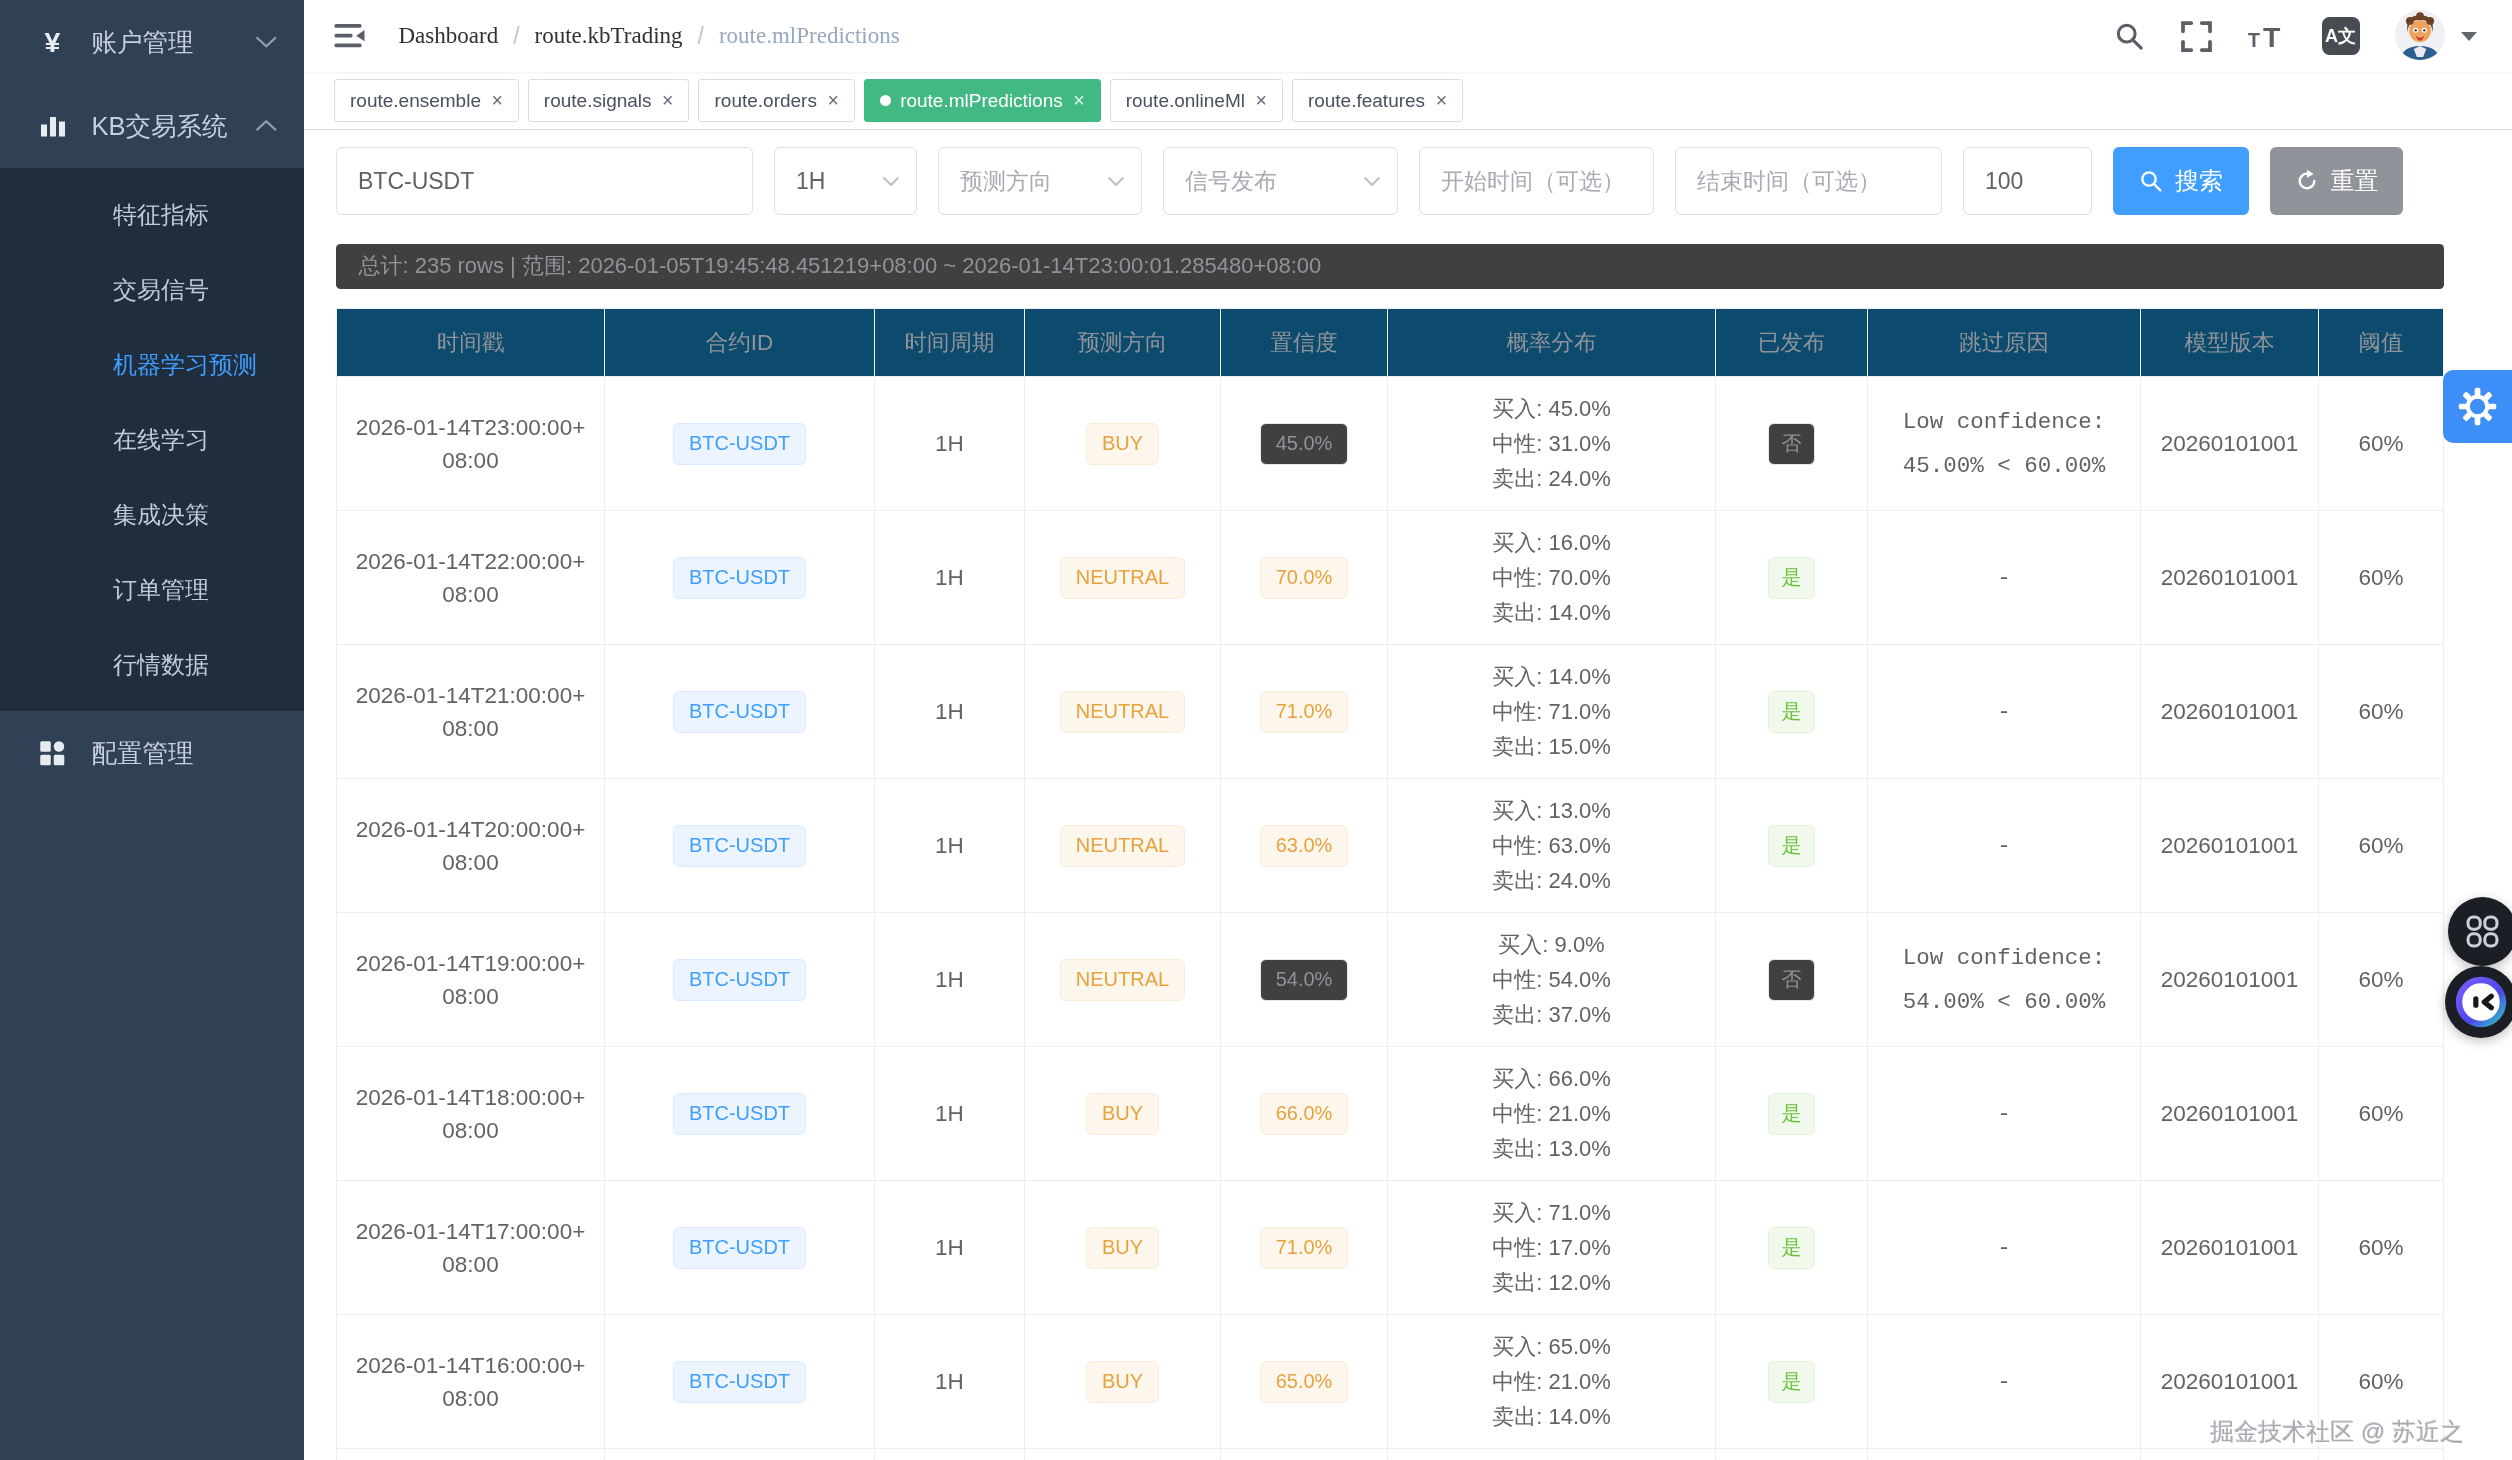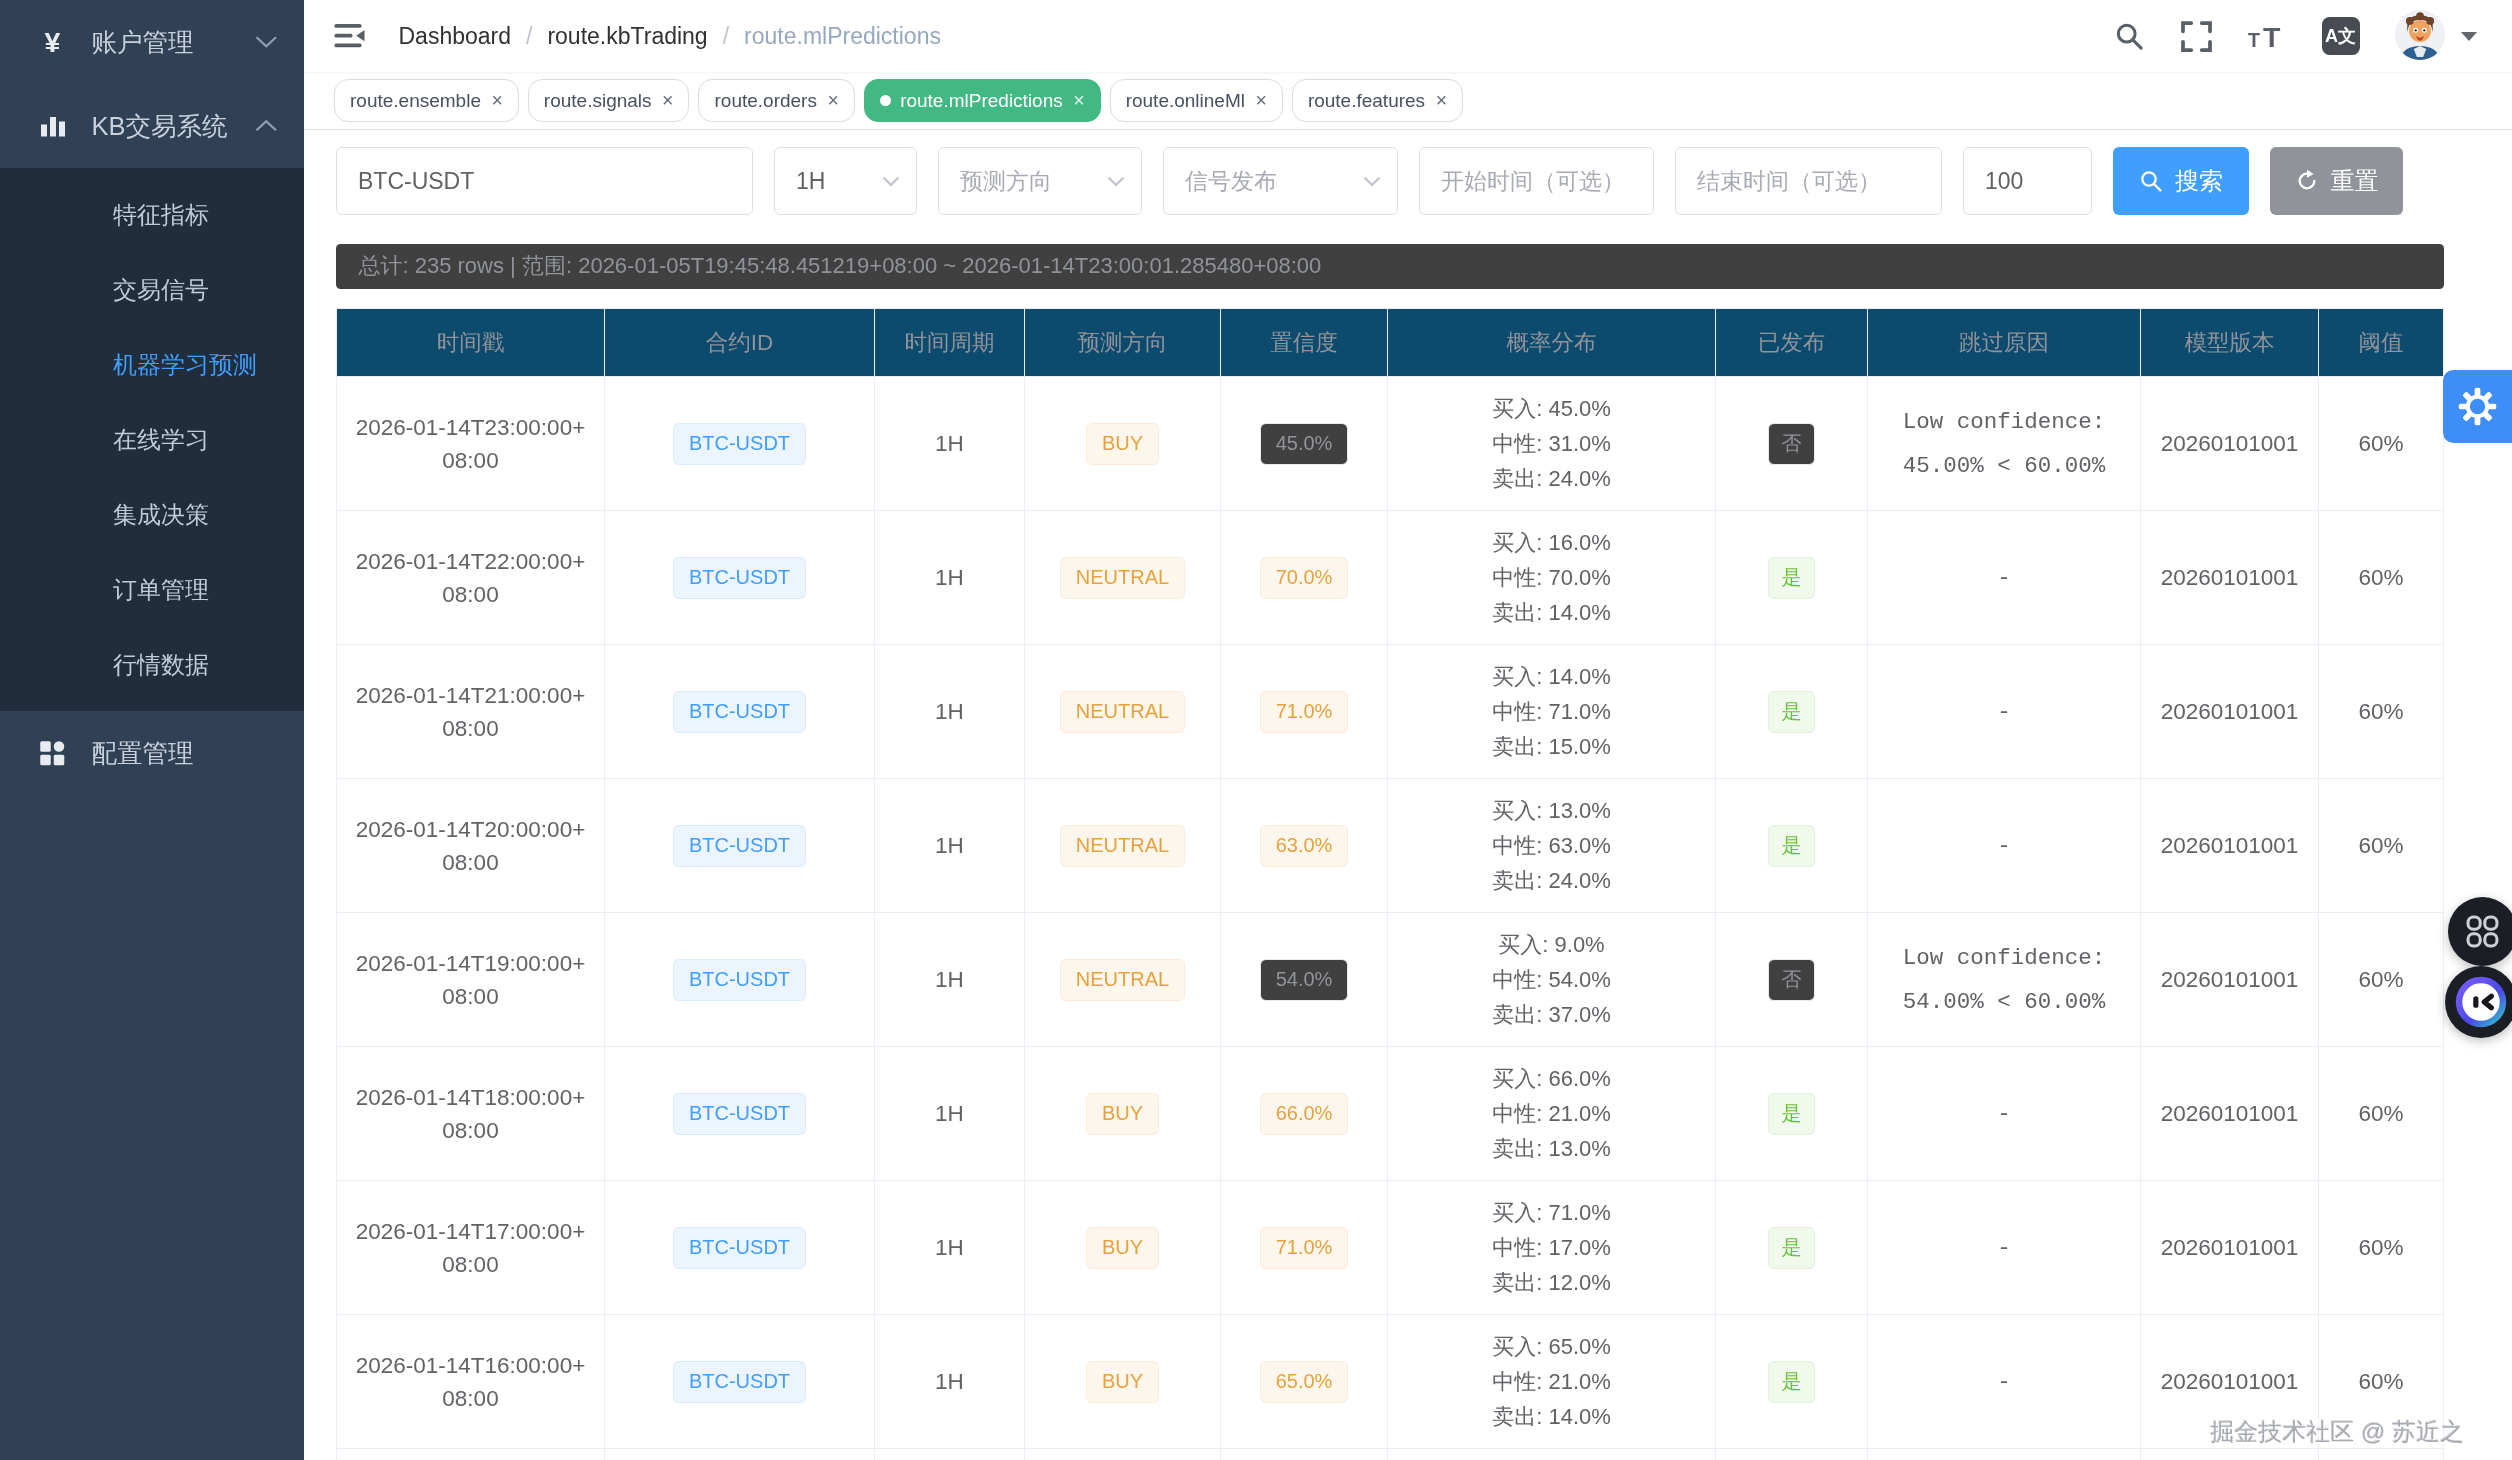--- a/index.html
+++ b/index.html
@@ -14,31 +14,31 @@
   .grp .gi { width:39px; display:flex; justify-content:center; color:#e8ecf1; font-size:28.5px; font-weight:bold; flex:none; }
   .grp .gl { margin-left:19.5px; color:#c7d0dc; font-size:25.5px; flex:1; }
   .grp .chev { flex:none; }
   .submenu { background:#1f2d3d; padding:9px 0; }
   .sub-item { height:75px; line-height:75px; padding-left:113px; color:#bfcbd9; font-size:24px; cursor:pointer; }
   .sub-item.active { color:#409eff; }
   
   .main { margin-left:304px; }
   .navbar { height:72px; background:#fff; display:flex; align-items:center; padding:0 35px 0 28.5px; box-shadow:0 0.8px 3px rgba(0,21,41,.08); position:relative; z-index:4; }
   .crumbs { display:flex; align-items:center; margin-left:33px; font-size:23px; }
-  .crumb { color:#303133; }
+  .crumb { color:#303133;font-family:Liberation Serif, serif; }
   .crumb.last { color:#97a8be; }
   .crumb-sep { color:#c0c4cc; margin:0 15px; }
   .nav-right { margin-left:auto; display:flex; align-items:center; gap:35px; }
   .nav-ico { display:flex; align-items:center; justify-content:center; cursor:pointer; }
   .lang-box { width:38px; height:38px; background:#474b52; color:#fff; border-radius:7.5px; display:flex; align-items:center; justify-content:center; font-size:18px; font-weight:bold; }
   .avatar-wrap { display:flex; align-items:center; gap:16.5px; cursor:pointer; }
   .caret { width:0; height:0; border-left:8.3px solid transparent; border-right:8.3px solid transparent; border-top:9.8px solid #62666d; }
   
   .tabsbar { height:58px; background:#fff; border-bottom:0.8px solid #d8dce5; display:flex; align-items:center; padding-left:30px; gap:9px; position:relative; z-index:3; }
-  .tab { height:43px; display:inline-flex; align-items:center; padding:0 15px; border:0.8px solid #d8dce5; border-radius:14px; background:#fff; color:#495060; font-size:19px; cursor:pointer; }
+  .tab { height:43px; display:inline-flex; align-items:center; padding:0 15px; border:0.8px solid #d8dce5; border-radius:3px; background:#fff; color:#495060; font-size:19px; cursor:pointer; }
   .tab .dot { width:11.3px; height:11.3px; border-radius:50%; background:#fff; margin-right:9px; }
   .tab.active { background:#42b983; border-color:#42b983; color:#fff; }
   .tab .x { margin-left:10.5px; font-size:19.5px; line-height:1; opacity:.85; }
   
   .content { padding:17.3px 0 0 32px; background:#fff; }
   .filters { display:flex; align-items:center; gap:21px; }
   .inp { height:68px; border:0.8px solid #dcdfe6; border-radius:6px; padding:0 21px; font-size:23px; color:#606266; outline:none; background:#fff; }
   .inp::placeholder { color:#a8abb2; }
   .sel { height:68px; border:0.8px solid #dcdfe6; border-radius:6px; padding:0 16.5px 0 21px; display:flex; align-items:center; justify-content:space-between; background:#fff; font-size:23px; color:#606266; cursor:pointer; }
   .sel .ph { color:#a8abb2; }

